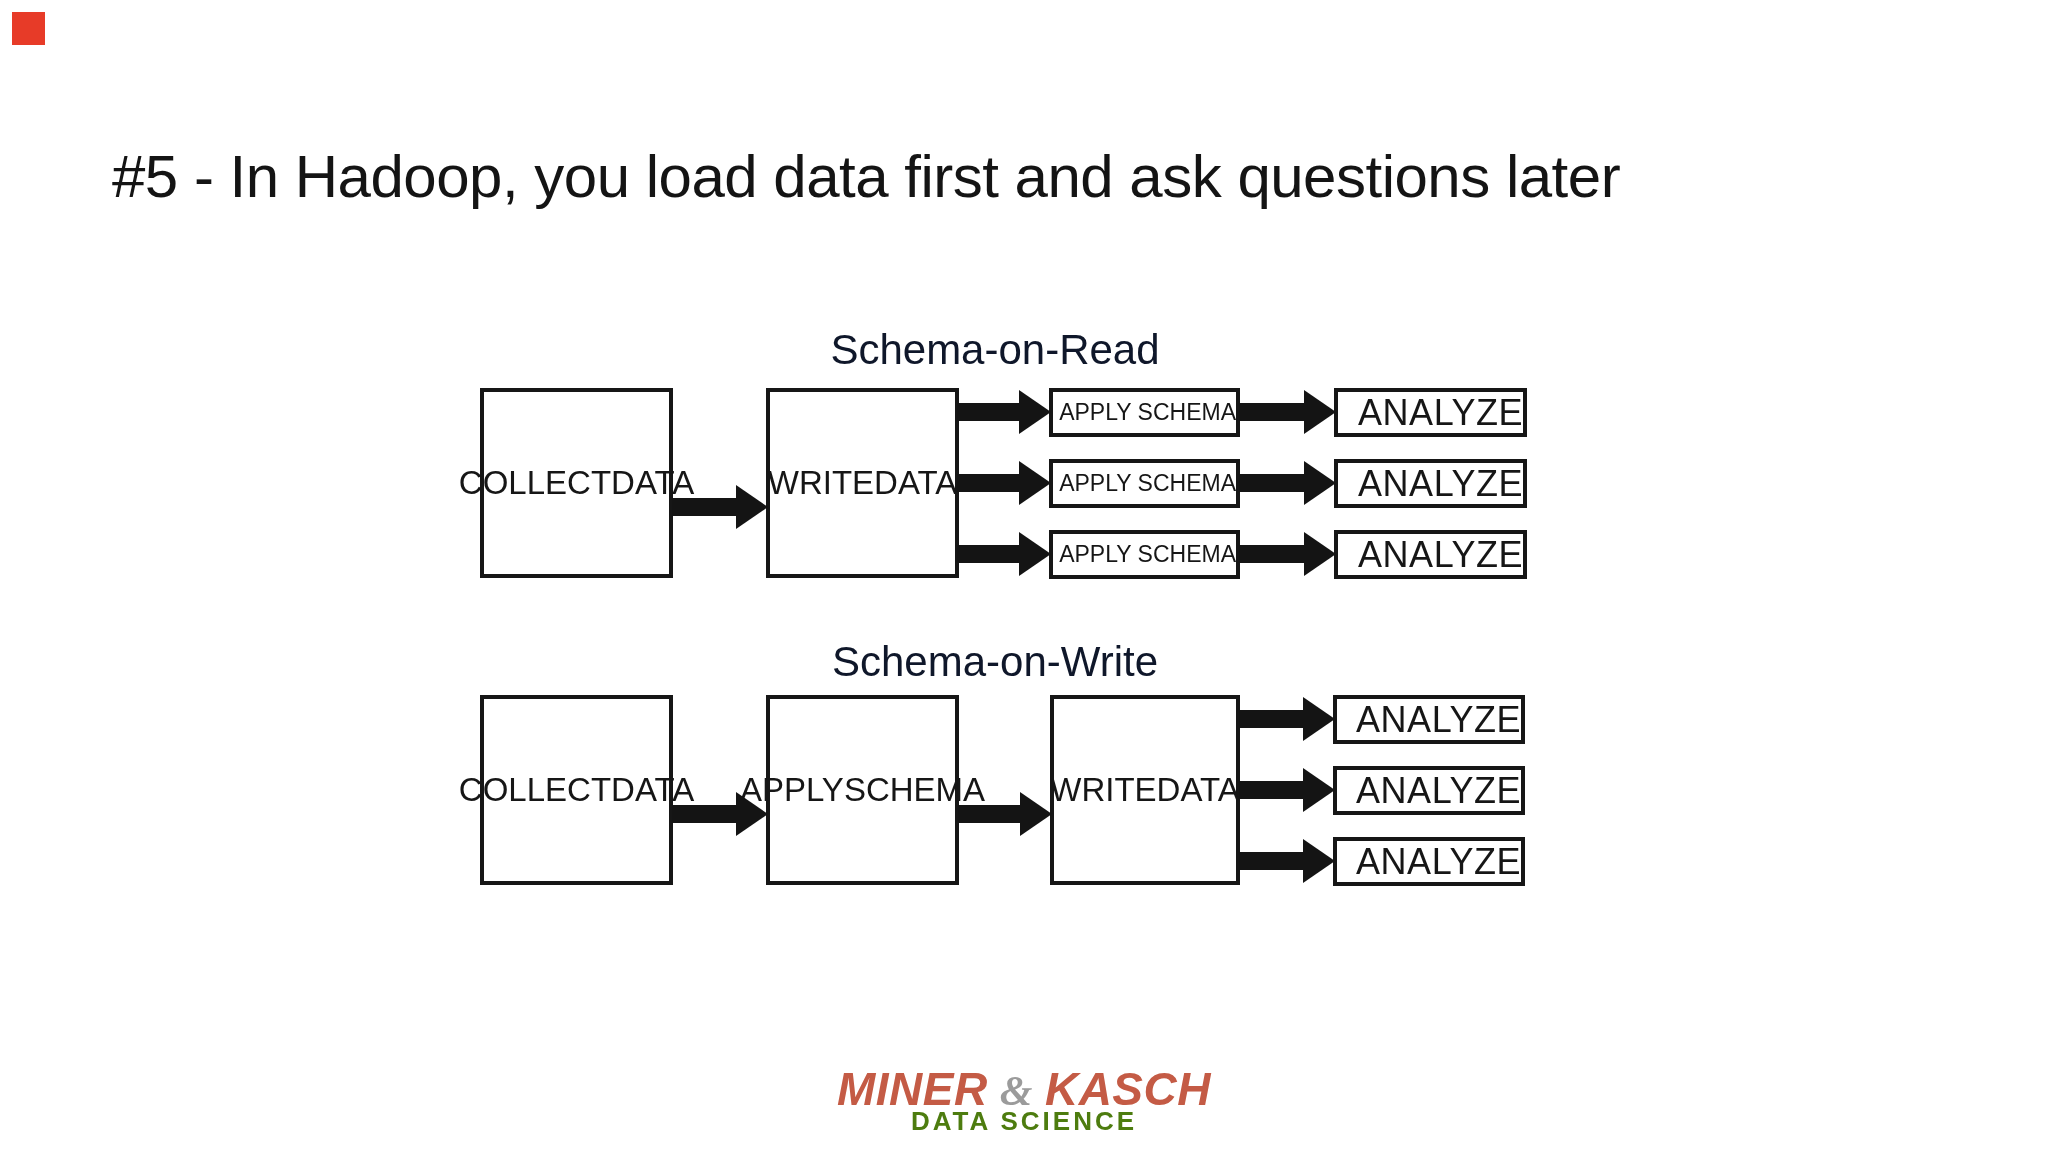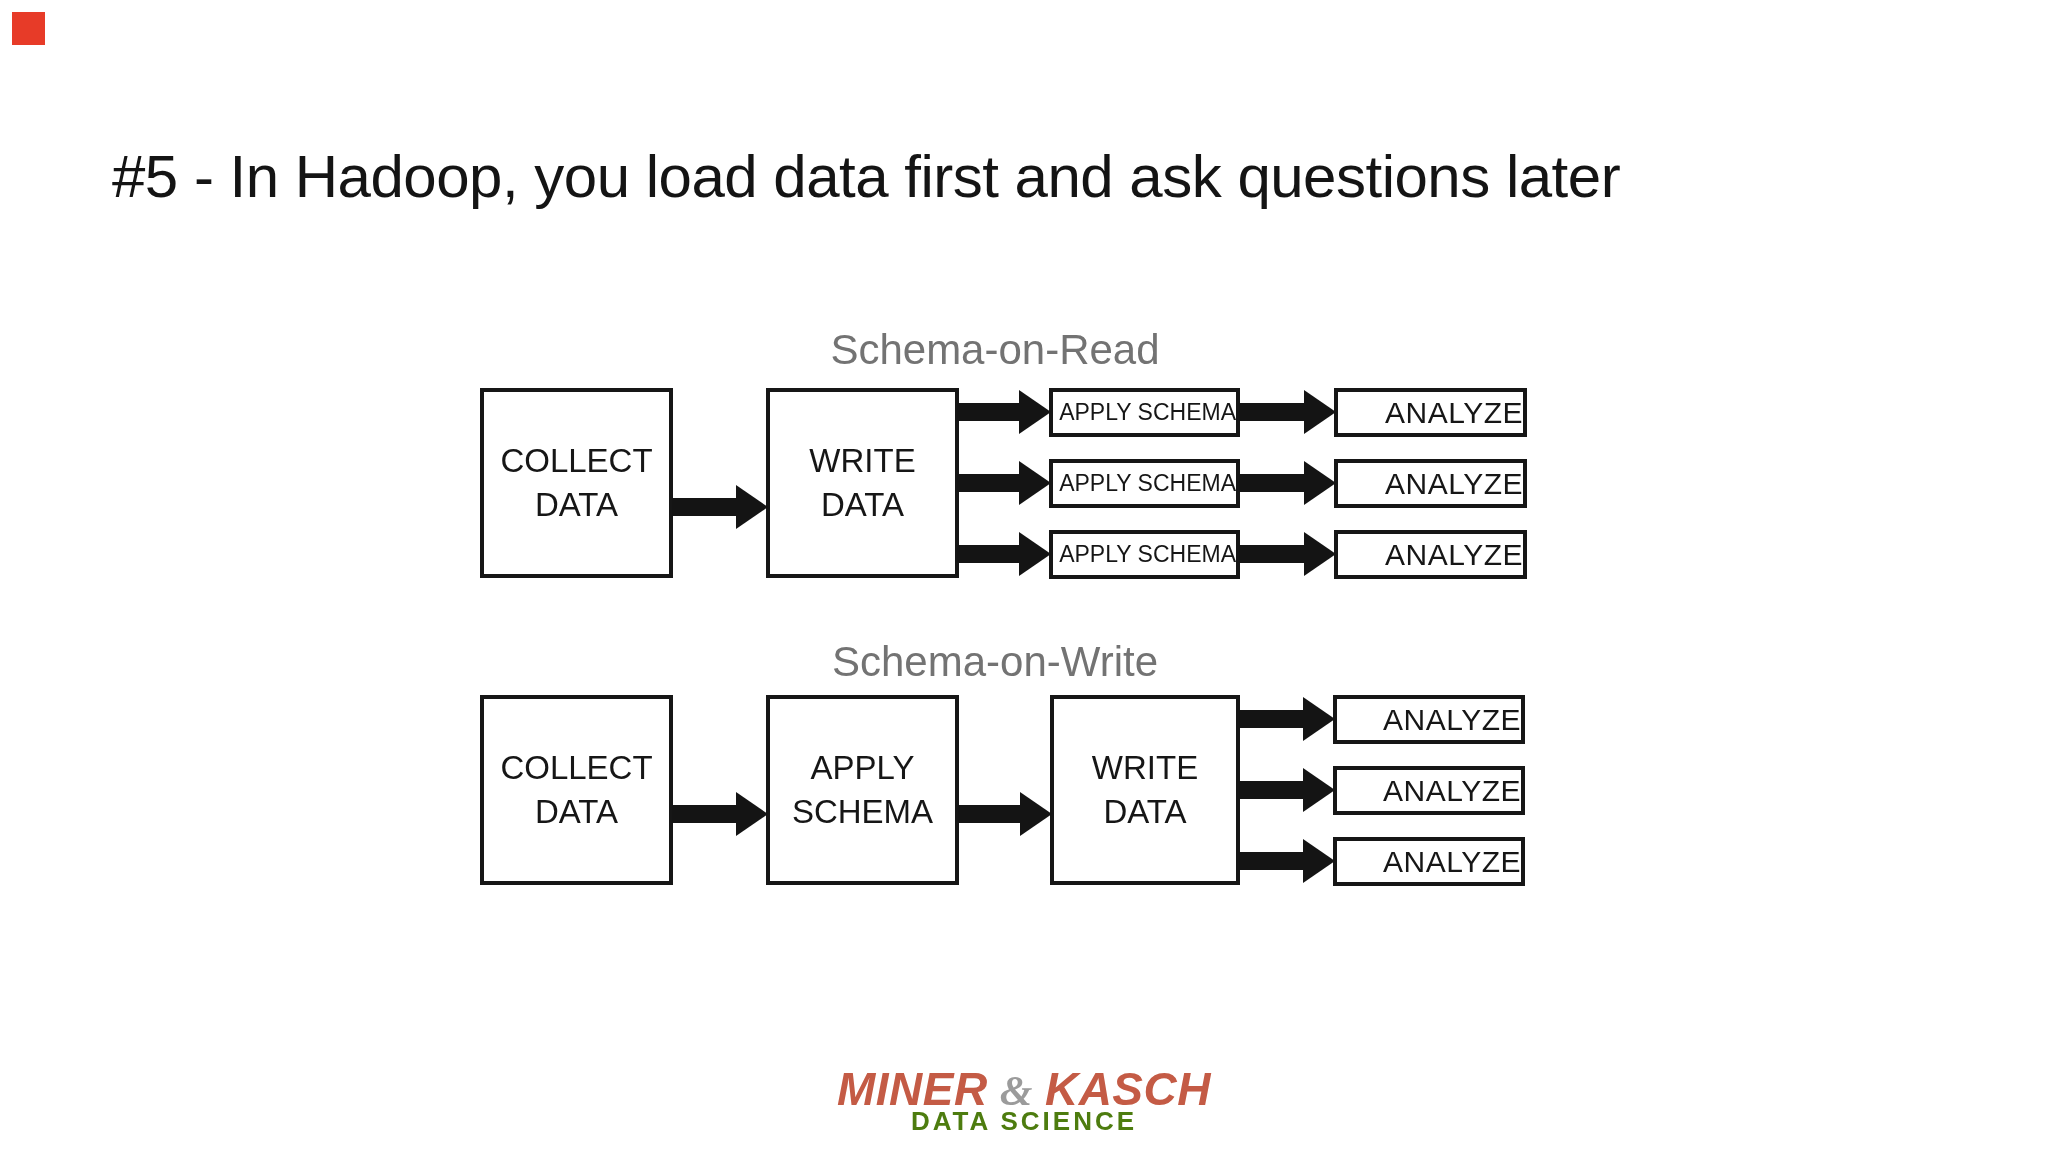--- a/index.html
+++ b/index.html
@@ -30,53 +30,53 @@
     white-space: nowrap;
     color: #141414;
   }
 
   .diagram-heading {
     position: absolute;
     left: 595px;
     width: 800px;
     text-align: center;
     font-size: 42px;
-    color: #737373;
+    color: #0f172a;
   }
   .heading-read  { top: 326px; }
   .heading-write { top: 638px; }
 
   .bigbox {
     position: absolute;
     box-sizing: border-box;
     width: 193px; height: 190px;
     border: 4px solid #161616;
     background: #ffffff;
     display: flex;
-    flex-direction: column;
+    flex-direction: row;
     align-items: center;
     justify-content: center;
     text-align: center;
     font-size: 33px;
     line-height: 1.32;
   }
 
   .smallbox {
     position: absolute;
     box-sizing: border-box;
     height: 49px;
     border: 4px solid #161616;
     background: #ffffff;
     display: flex;
     align-items: center;
     justify-content: flex-end;
     white-space: nowrap;
   }
   .smallbox.apply   { width: 191px; font-size: 23px; }
-  .smallbox.analyze { width: 193px; font-size: 30px; letter-spacing: 0.5px; padding-left: 21px; }
+  .smallbox.analyze { width: 193px; font-size: 36px; letter-spacing: 0.5px; padding-left: 21px; }
 
   
   .arrow { position: absolute; height: 44px; }
   .arrow::before {
     content: "";
     position: absolute;
     left: 0; right: 26px;
     top: 13px; bottom: 13px;
     background: #141414;
   }

